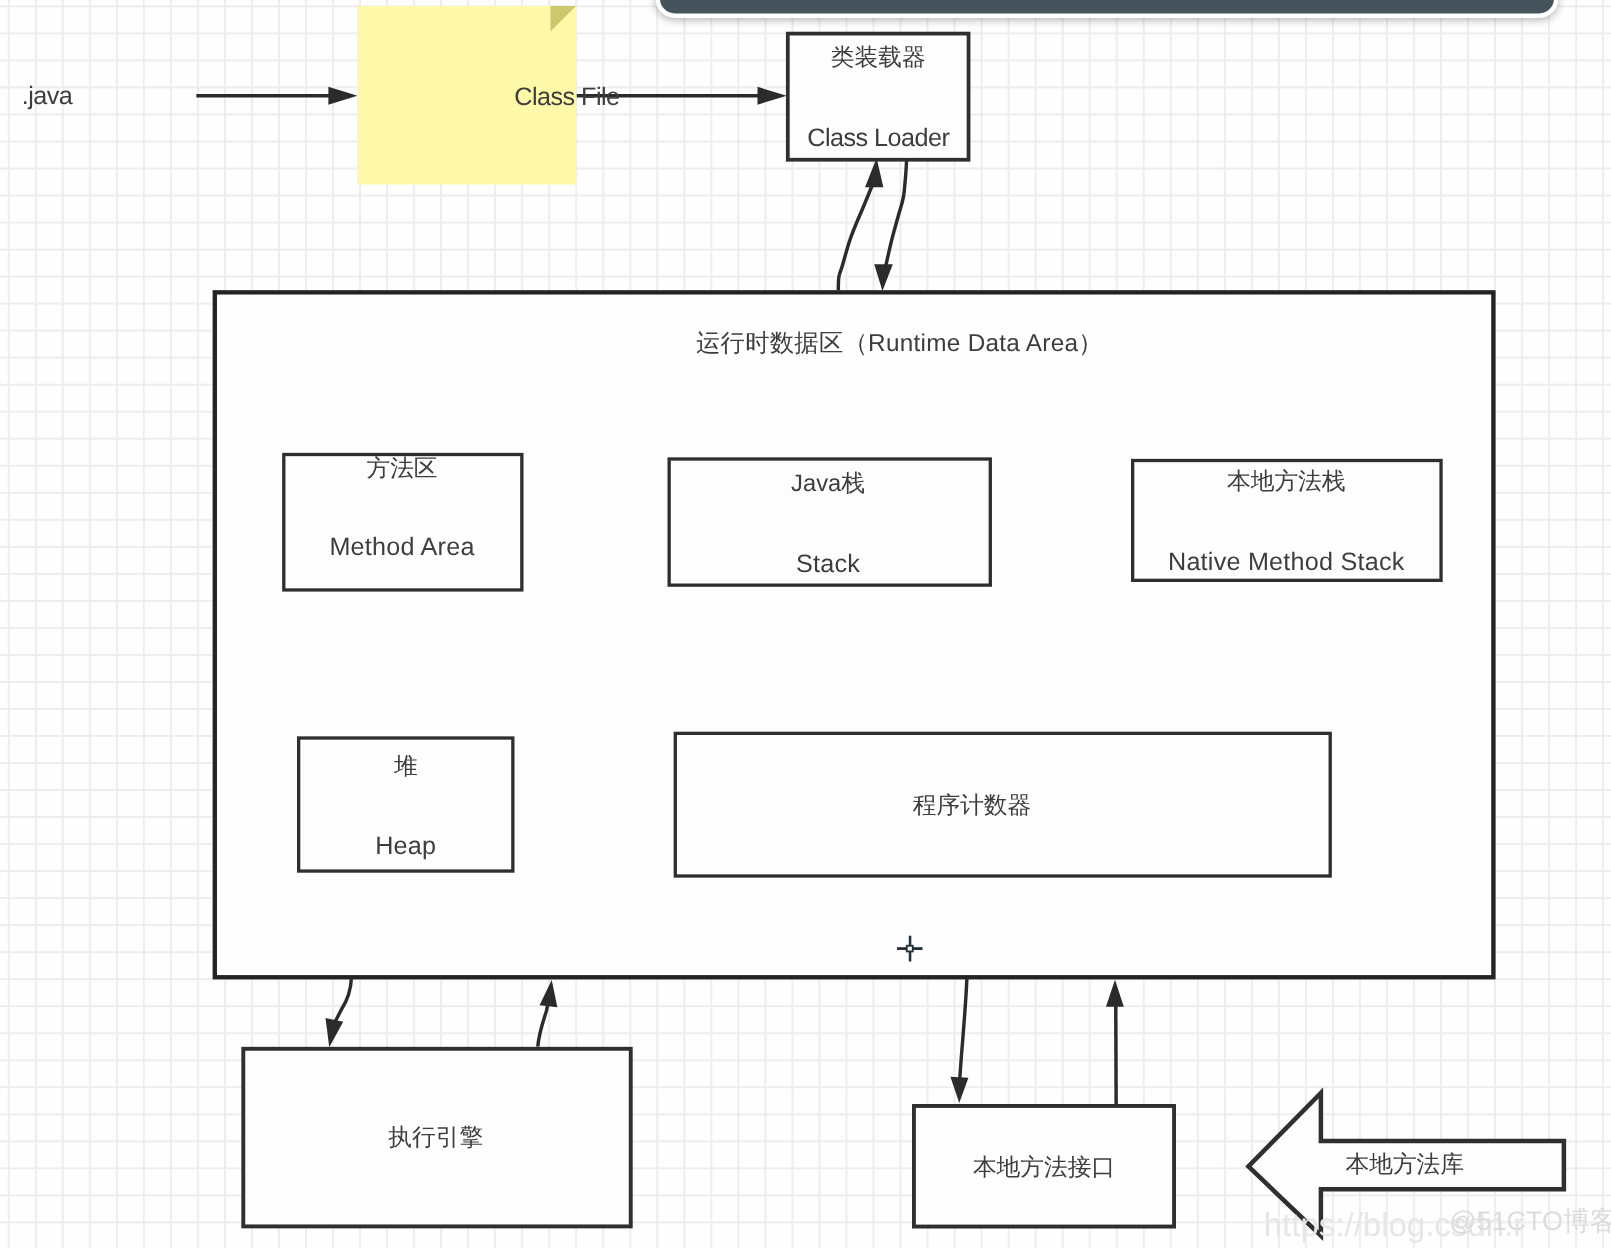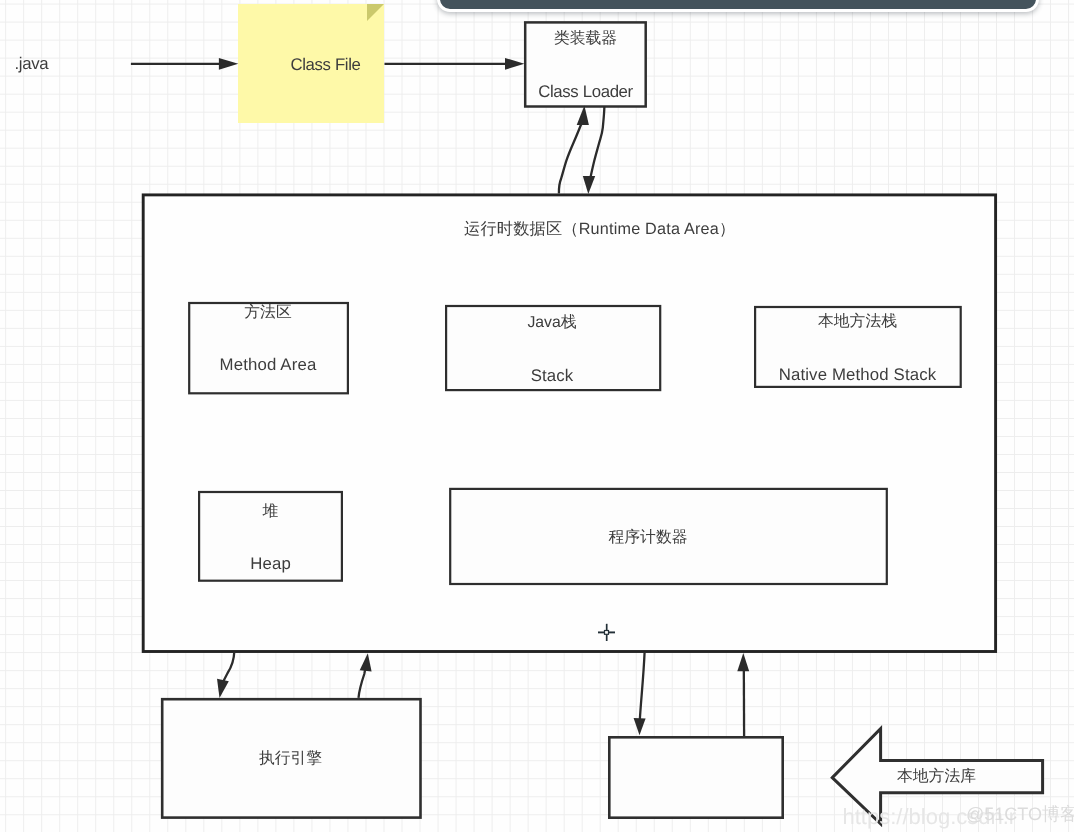--- a/index.html
+++ b/index.html
@@ -135,24 +135,27 @@
   </div>
 
   <div class="node" style="left:450px; top:487px; width:396px; height:97px;">
     <span class="l1 cjk">程序计数器</span>
   </div>
 
   <div class="node" style="left:160px; top:698px; width:261px; height:118px;">
     <span class="l1 cjk">执行引擎</span>
   </div>
 
+  <div class="node" style="left:608px; top:736px; width:176px; height:82px;">
+    <span class="l1 cjk">本地方法接口</span>
+  </div>
 
   <div class="lbl lat2" style="left:14.5px; top:54px;">.java</div>
 
-  <div class="lbl lat2" style="left:238px; top:54.6px; width:175px; text-align:center;">Class File</div>
+  <div class="lbl lat2" style="left:238px; top:54.6px; width:175px; text-align:right;">Class File</div>
 
   <div class="lbl" style="left:464px; top:219px; font-size:16.2px; letter-spacing:0.2px;">运行时数据区（Runtime Data Area）</div>
 
   <div class="lbl cjk" style="left:897px; top:767px;">本地方法库</div>
 
   <svg class="layer" viewBox="0 0 1074 832">
     <g stroke="#233038" fill="none">
       <line x1="598" y1="632.4" x2="615" y2="632.4" stroke-width="1.9"></line>
       <line x1="606.7" y1="623.8" x2="606.7" y2="641" stroke-width="1.7"></line>
       <rect x="604.5" y="630.5" width="4" height="3.8" fill="#ffffff" stroke-width="1.2"></rect>

